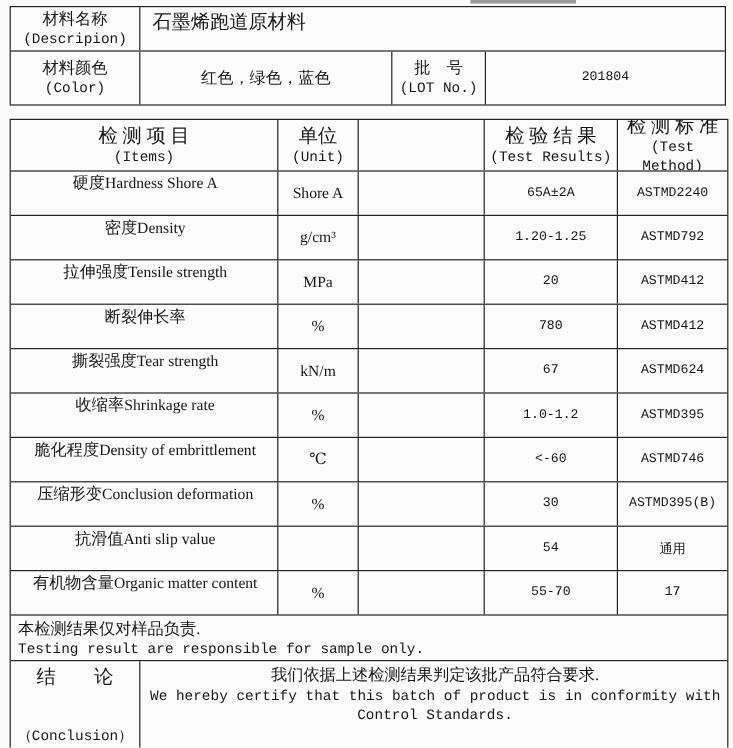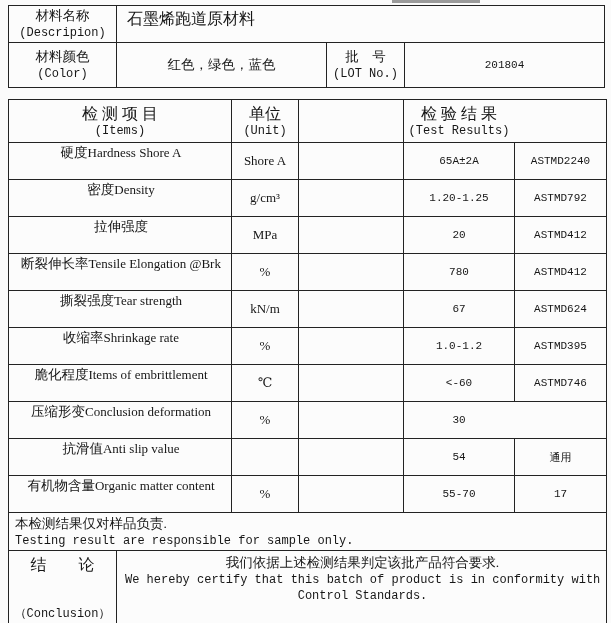--- a/index.html
+++ b/index.html
@@ -101,20 +101,24 @@
       </div>
       <div class="cell col-unit center">
         <div class="zh-lg">单位</div>
         <div class="mono-sm">(Unit)</div>
       </div>
       <div class="cell col-blank"></div>
       <div class="cell col-result center">
         <div class="zh-lg">检 验 结 果</div>
         <div class="mono-sm">(Test Results)</div>
       </div>
+      <div class="cell col-method center">
+        <div class="zh-lg">检 测 标 准</div>
+        <div class="mono-sm">(Test Method)</div>
+      </div>
     </div>
 
     <div>
         <div class="row bb t-row">
           <div class="cell col-item item-pad">
             <div class="zh">硬度</div>
             <div class="en-serif">Hardness Shore A</div>
           </div>
           <div class="cell col-unit center">
             <span class="unit-txt">Shore A</span>
@@ -139,36 +143,36 @@
           <div class="cell col-result center">
             <span class="val">1.20-1.25</span>
           </div>
           <div class="cell col-method center">
             <span class="val">ASTMD792</span>
           </div>
         </div>
         <div class="row bb t-row">
           <div class="cell col-item item-pad">
             <div class="zh">拉伸强度</div>
+            <div class="en-serif">Tensile strength</div>
           </div>
           <div class="cell col-unit center">
             <span class="unit-txt">MPa</span>
           </div>
           <div class="cell col-blank"></div>
           <div class="cell col-result center">
             <span class="val">20</span>
           </div>
           <div class="cell col-method center">
             <span class="val">ASTMD412</span>
           </div>
         </div>
         <div class="row bb t-row">
           <div class="cell col-item item-pad">
             <div class="zh">断裂伸长率</div>
-            <div class="en-serif">Tensile Elongation @Brk</div>
           </div>
           <div class="cell col-unit center">
             <span class="unit-txt">%</span>
           </div>
           <div class="cell col-blank"></div>
           <div class="cell col-result center">
             <span class="val">780</span>
           </div>
           <div class="cell col-method center">
             <span class="val">ASTMD412</span>
@@ -202,21 +206,21 @@
           <div class="cell col-result center">
             <span class="val">1.0-1.2</span>
           </div>
           <div class="cell col-method center">
             <span class="val">ASTMD395</span>
           </div>
         </div>
         <div class="row bb t-row">
           <div class="cell col-item item-pad">
             <div class="zh">脆化程度</div>
-            <div class="en-serif">Items of embrittlement</div>
+            <div class="en-serif">Density of embrittlement</div>
           </div>
           <div class="cell col-unit center">
             <span class="unit-txt">℃</span>
           </div>
           <div class="cell col-blank"></div>
           <div class="cell col-result center">
             <span class="val">&lt;-60</span>
           </div>
           <div class="cell col-method center">
             <span class="val">ASTMD746</span>
@@ -226,20 +230,23 @@
           <div class="cell col-item item-pad">
             <div class="zh">压缩形变</div>
             <div class="en-serif">Conclusion deformation</div>
           </div>
           <div class="cell col-unit center">
             <span class="unit-txt">%</span>
           </div>
           <div class="cell col-blank"></div>
           <div class="cell col-result center">
             <span class="val">30</span>
+          </div>
+          <div class="cell col-method center">
+            <span class="val">ASTMD395(B)</span>
           </div>
         </div>
         <div class="row bb t-row">
           <div class="cell col-item item-pad">
             <div class="zh">抗滑值</div>
             <div class="en-serif">Anti slip value</div>
           </div>
           <div class="cell col-unit center">
             <span class="unit-txt"></span>
           </div>

